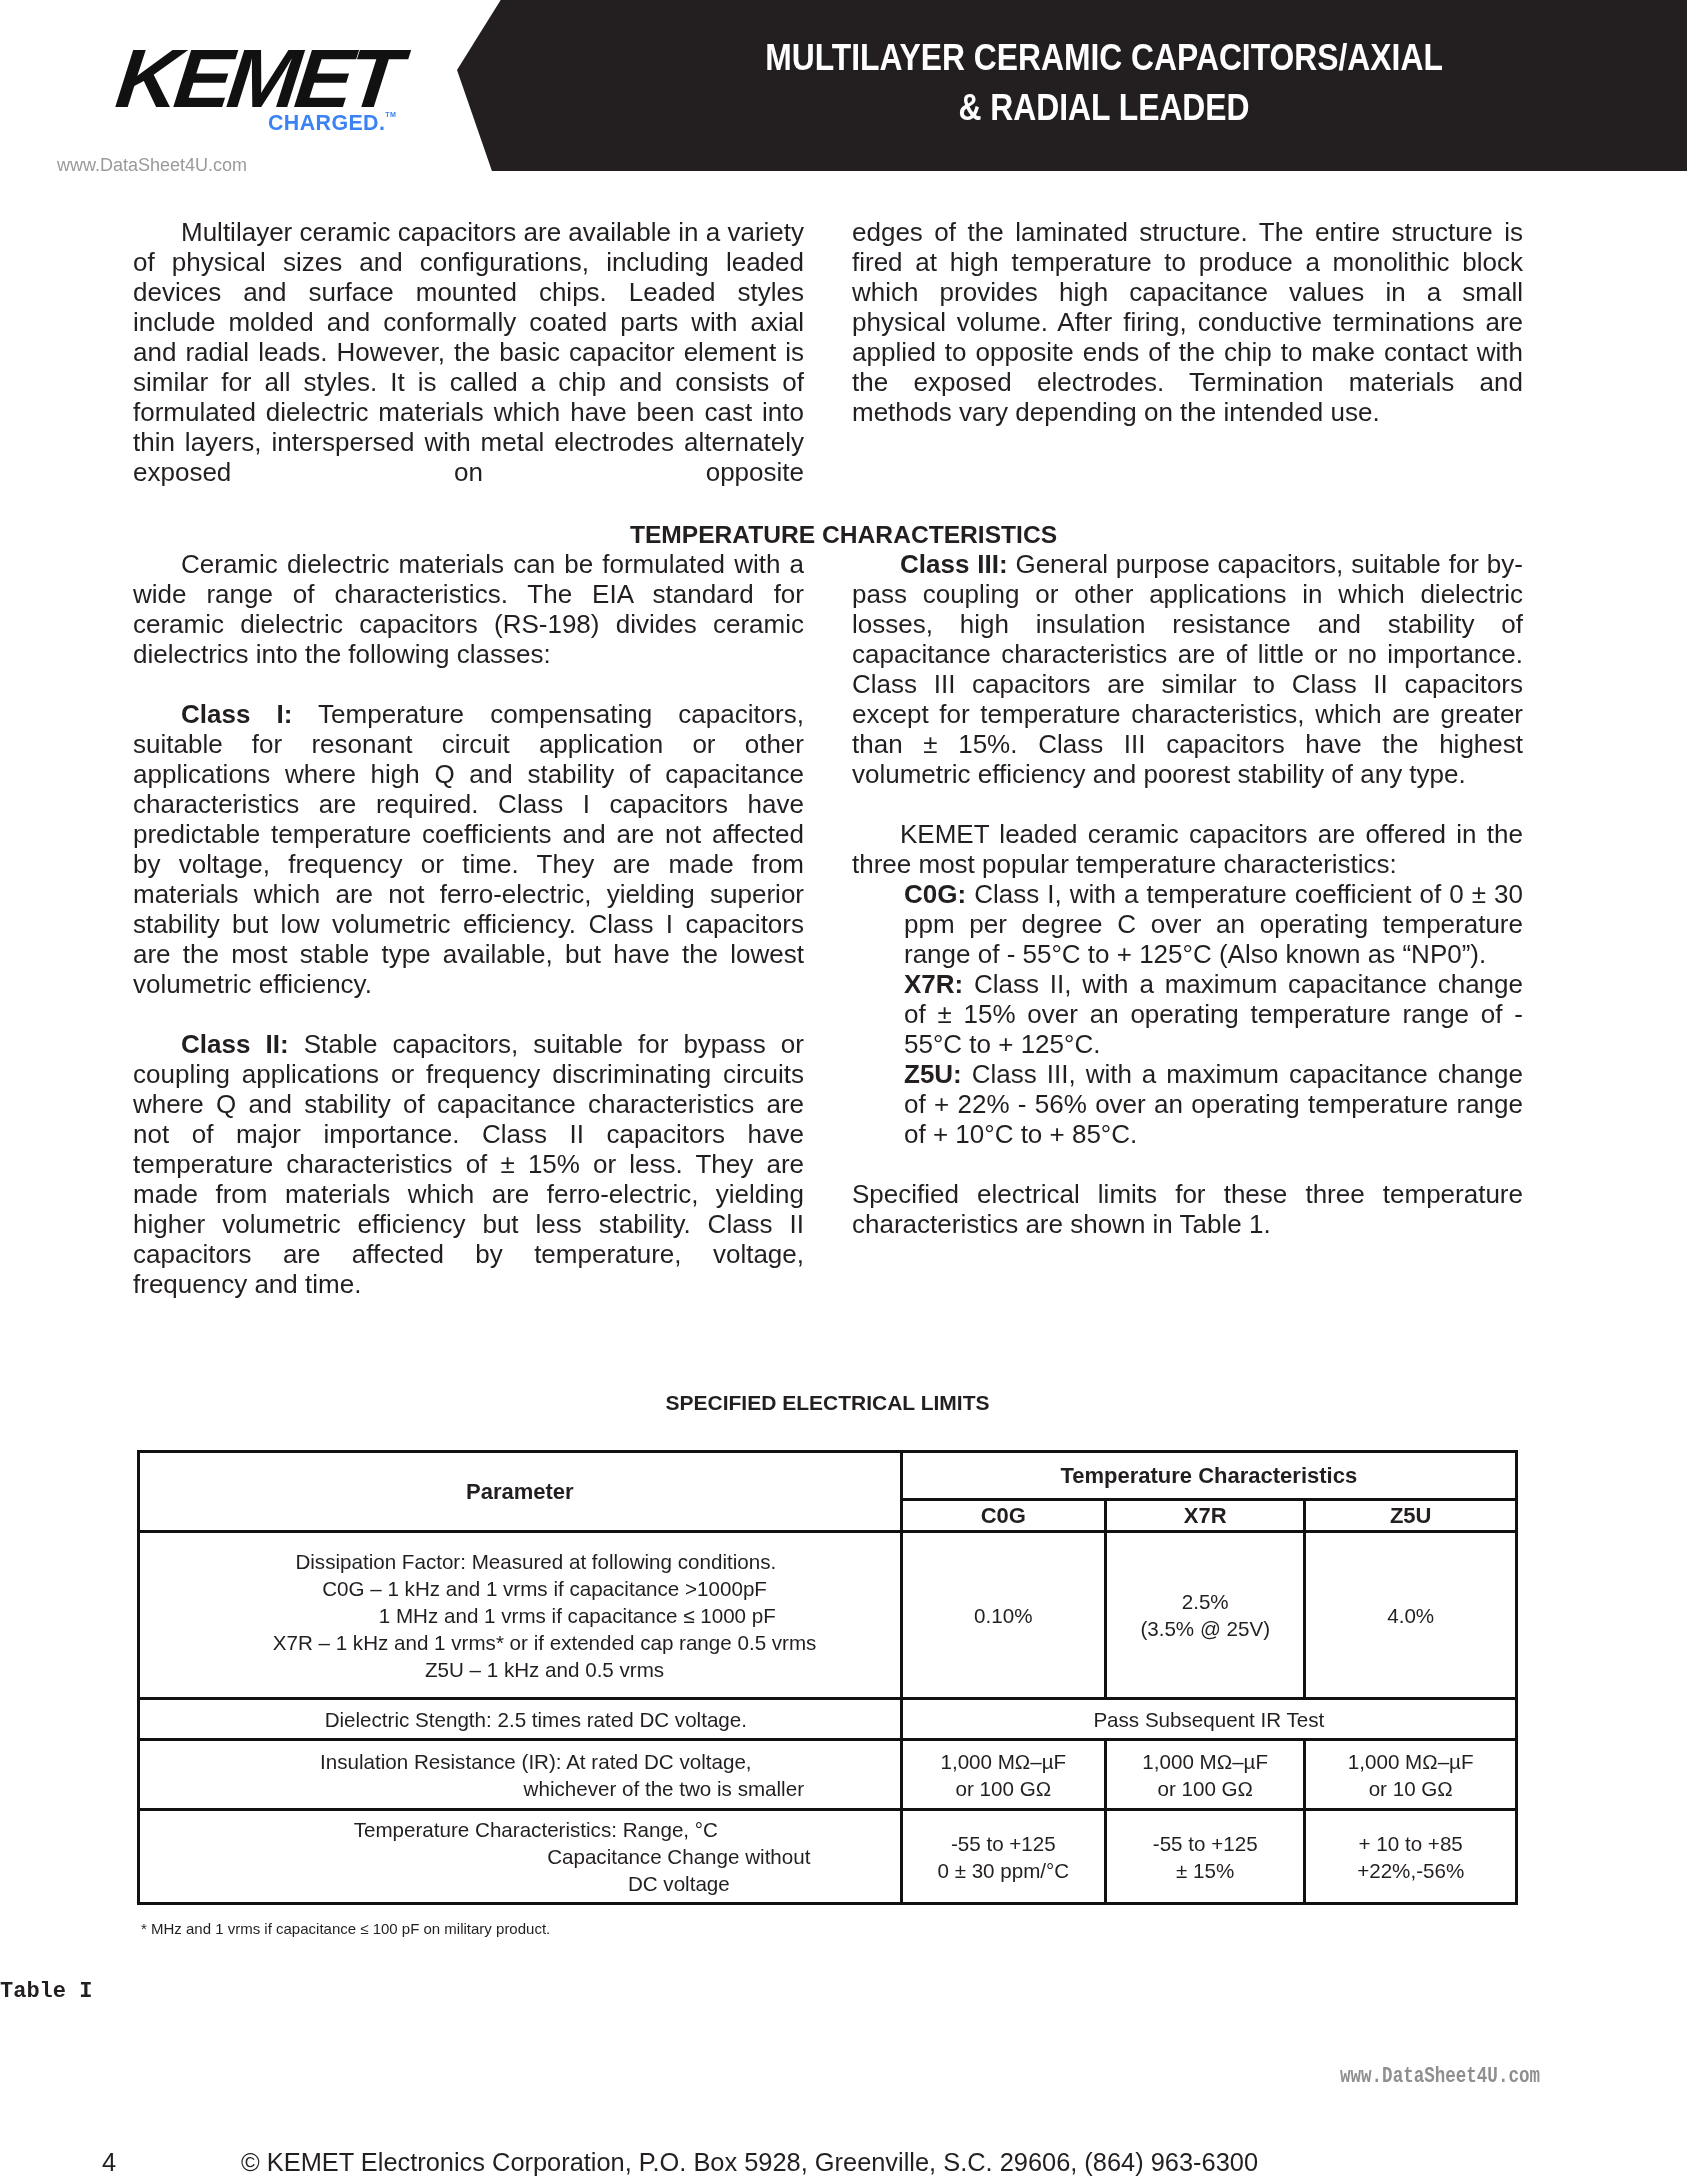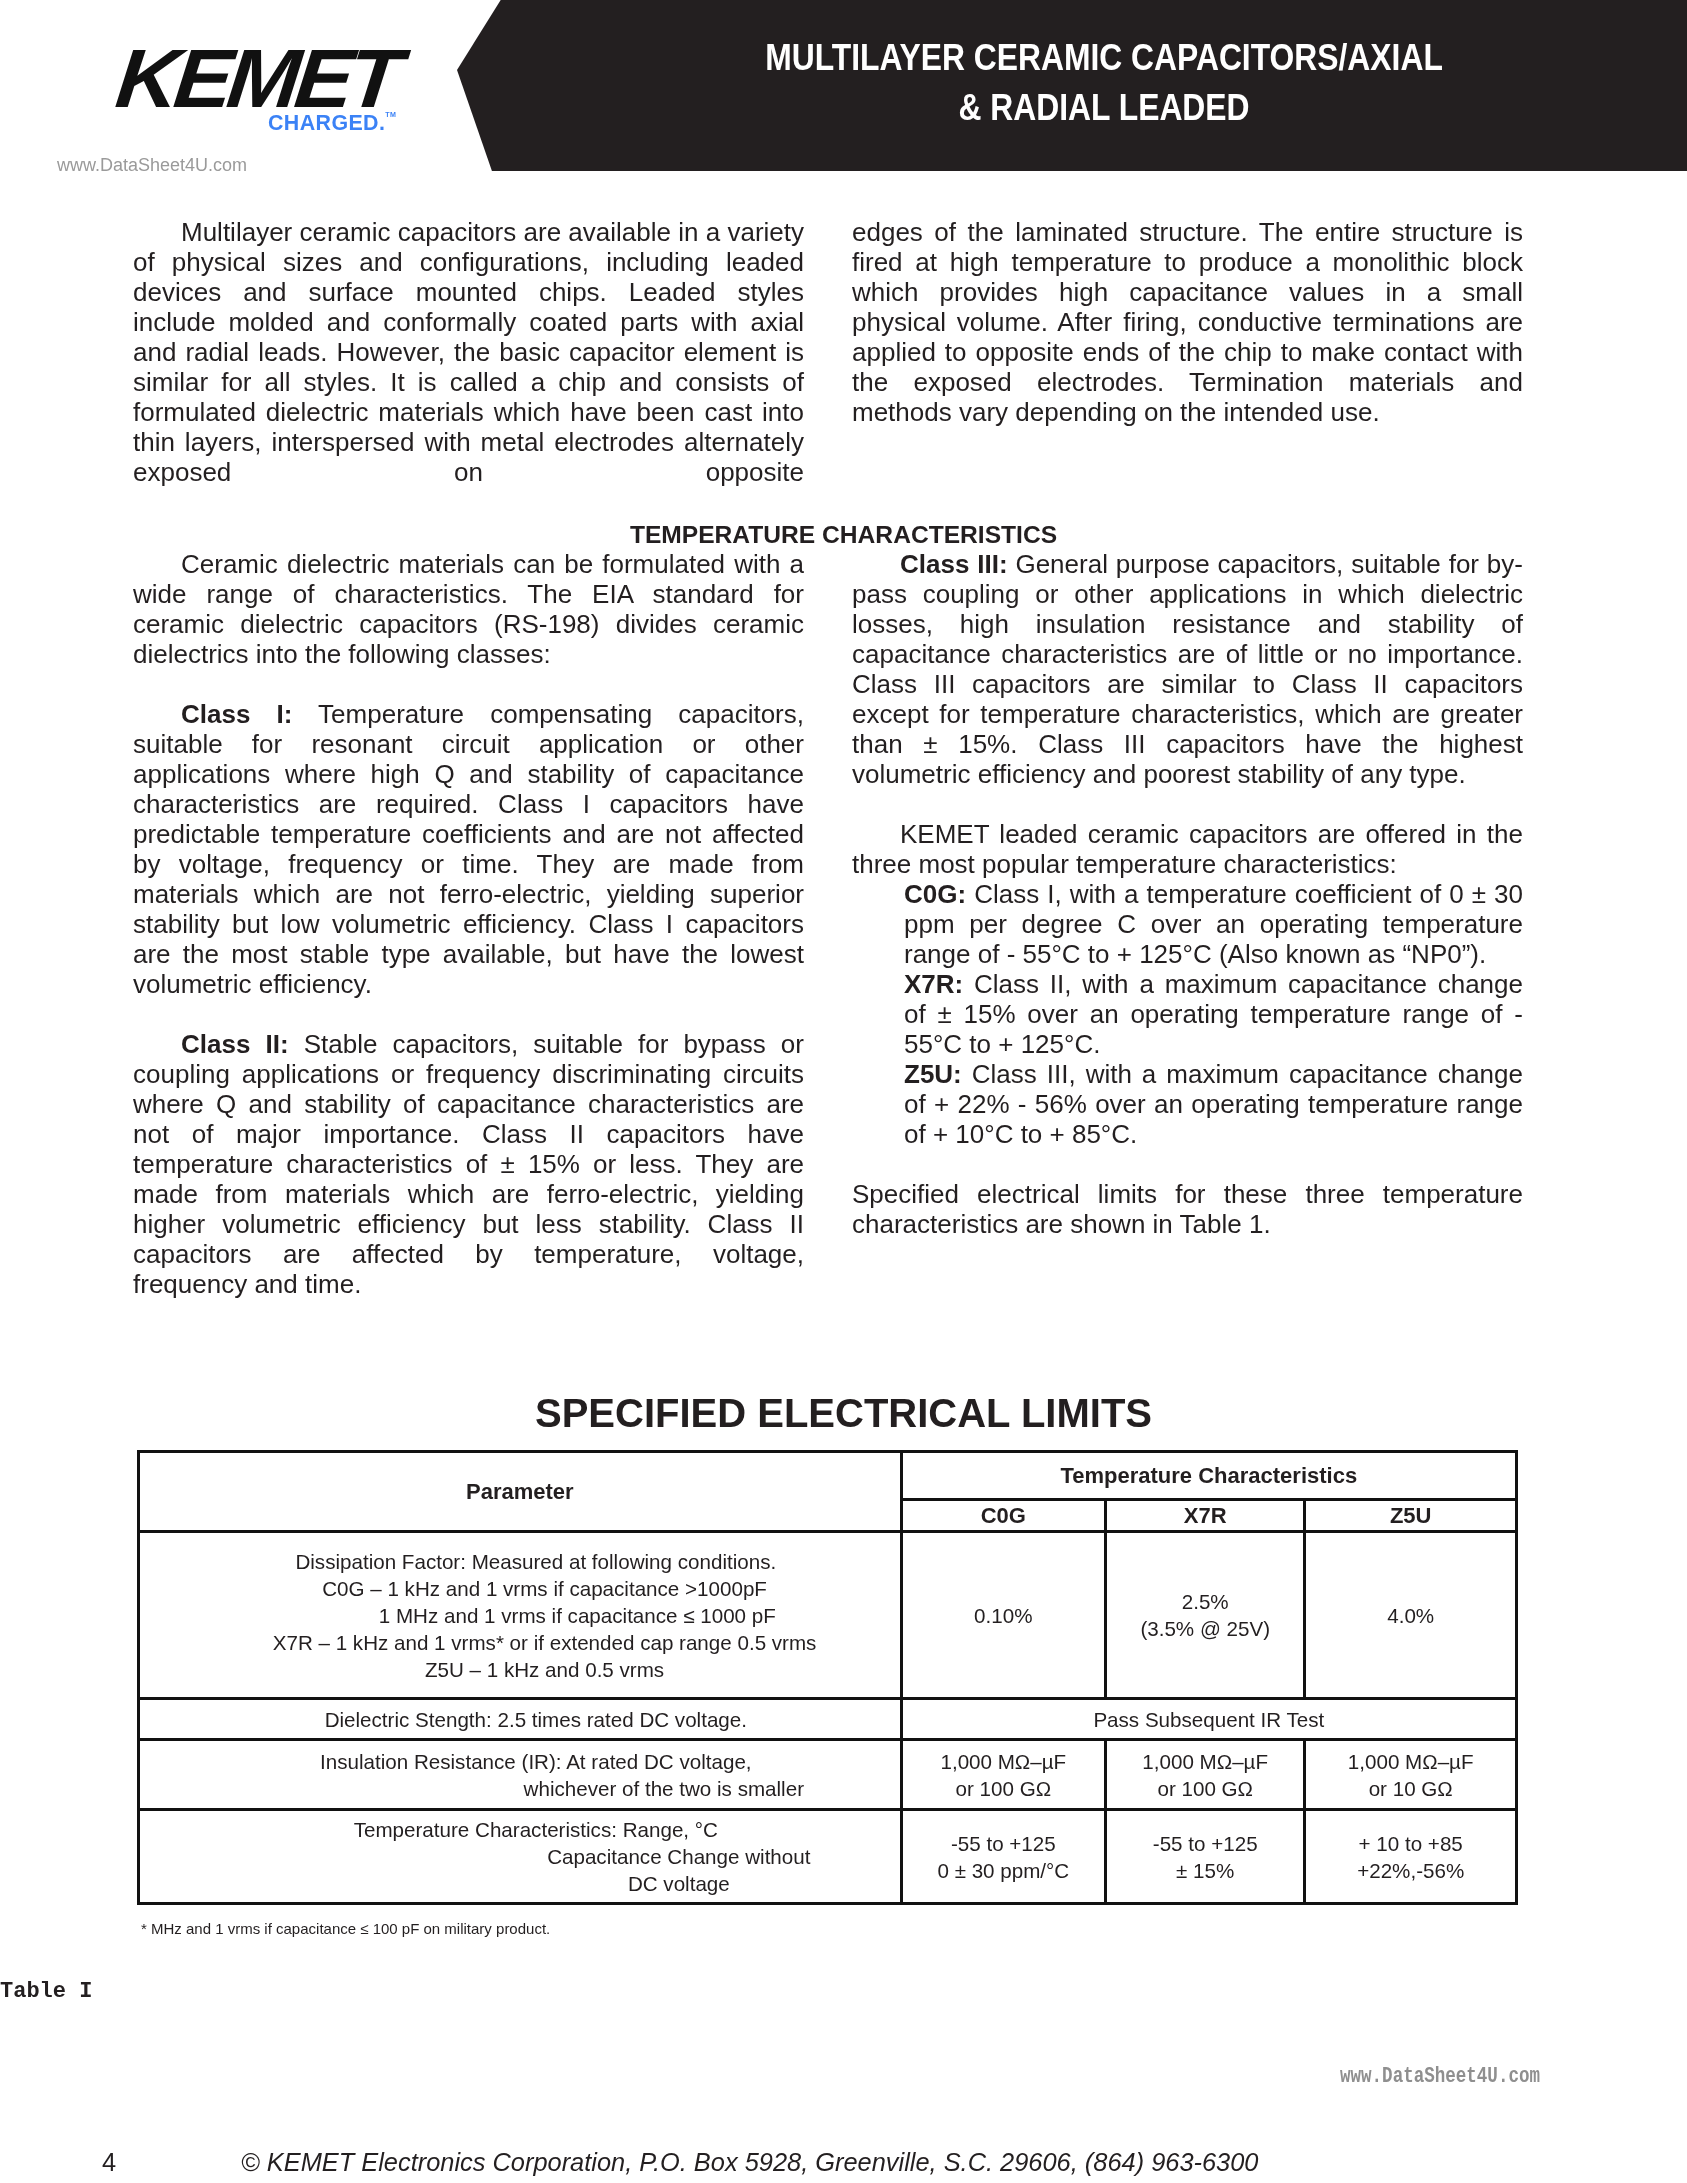--- a/index.html
+++ b/index.html
@@ -18,34 +18,34 @@
   #logo-tm { font-size:7.1px; vertical-align:top; }
   #watermark-top { position:absolute; left:57px; top:155px; font-size:18px; color:#9a9a9a; }
   
   .col { position:absolute; width:671px; font-size:26px; line-height:30px; text-align:justify; }
   .col p { margin:0; }
   .col .indent { text-indent:48px; }
   .col .gap { height:30px; }
   .col b { font-weight:bold; }
   .sub { padding-left:52px; }
   #h-temp { position:absolute; left:0; width:1687px; top:521px; text-align:center; font-weight:bold; font-size:24.6px; }
-  #h-limits { position:absolute; left:0; width:1655px; top:1391px; text-align:center; font-weight:bold; font-size:40px;padding-left:16px; }
+  #h-limits { position:absolute; left:0; width:1655px; top:1391px; text-align:center; font-weight:bold; font-size:21px; }
   
   #limits-table { position:absolute; left:137px; top:1450px; width:1381px; border-collapse:collapse;
        font-size:20.6px; line-height:27px; }
   #limits-table td, #limits-table th { border:3.2px solid #111; padding:0; }
   #limits-table th { font-weight:bold; font-size:22px; }
   .param { text-align:center; padding-left:32px !important; vertical-align:middle; }
   .val { text-align:center; vertical-align:middle; }
   #footnote { position:absolute; left:141px; top:1920px; font-size:15px;text-align:center; }
   #table-caption { position:absolute; left:0; width:1655px; top:1979px; text-align:left; font-weight:bold; font-size:22px;font-family:Liberation Mono, monospace; }
   #watermark-bottom { position:absolute; left:1340px; top:2064px; font-family:"Liberation Mono", monospace; font-weight:bold;
        font-size:21.4px; color:#8f8f8f; transform:scaleX(0.82); transform-origin:left; }
   #page-number { position:absolute; left:102px; top:2148px; font-size:25.4px; }
-  #footer-text { position:absolute; left:241px; top:2148px; font-size:25.4px;font-style:italic; }
+  #footer-text { position:absolute; left:241px; top:2148px; font-size:25.4px; }
 </style>
 </head>
 <body>
 
 <div id="logo-kemet">KEMET</div>
 <div id="logo-charged"><span>CHARGED.</span><span id="logo-tm">TM</span></div>
 <div id="watermark-top">www.DataSheet4U.com</div>
 
 <div id="banner">
   <svg width="1231" height="171" viewBox="0 0 1550 215">

